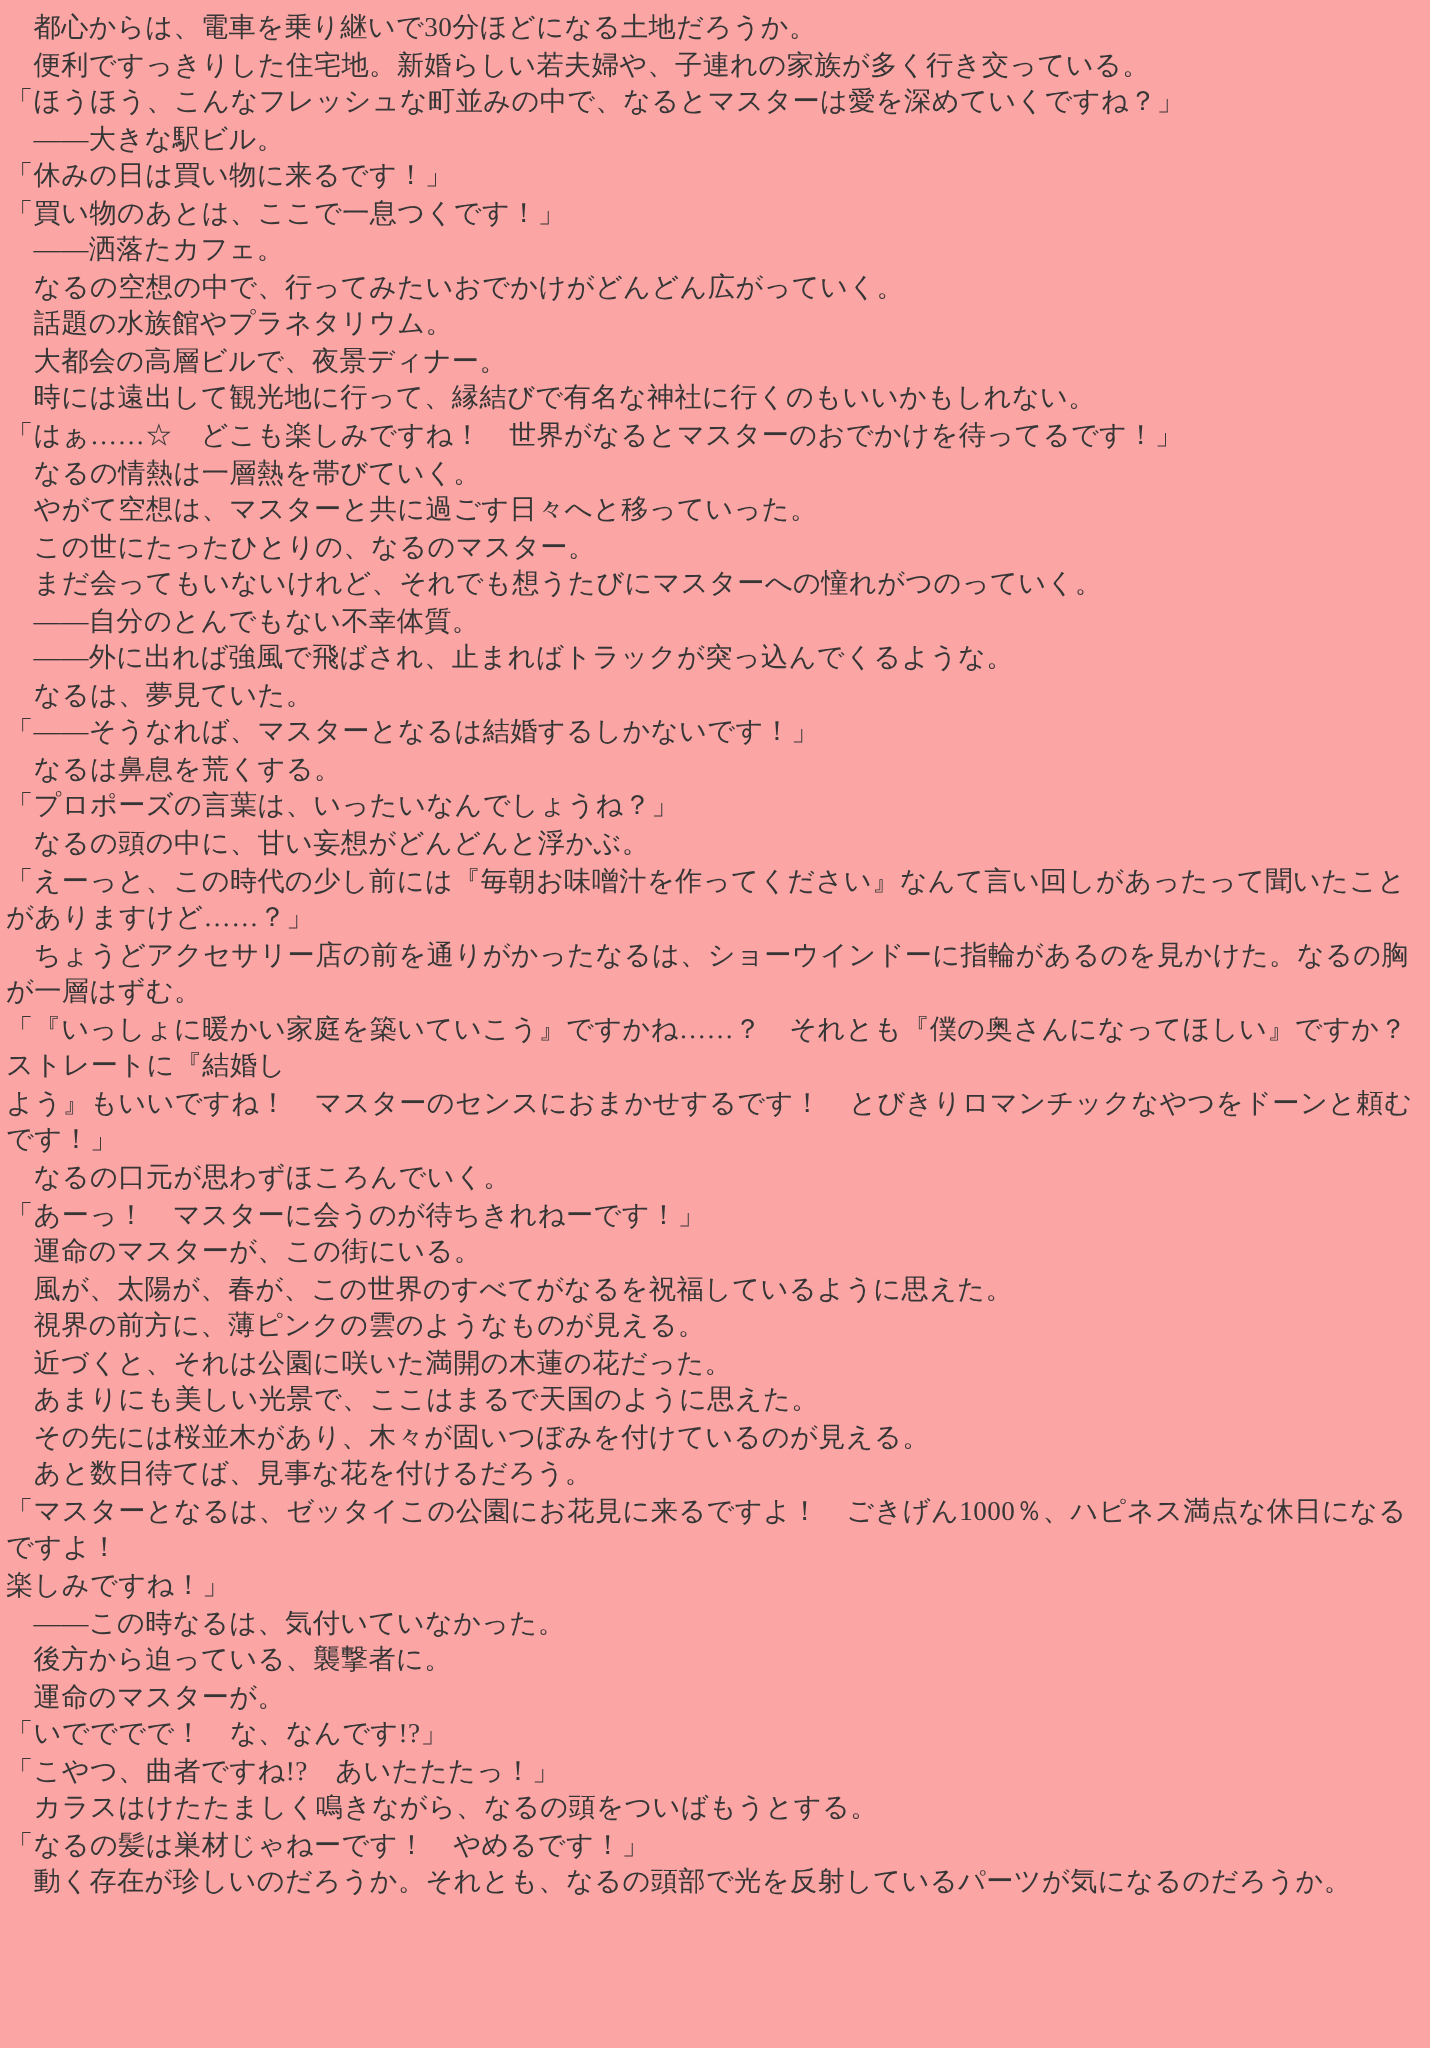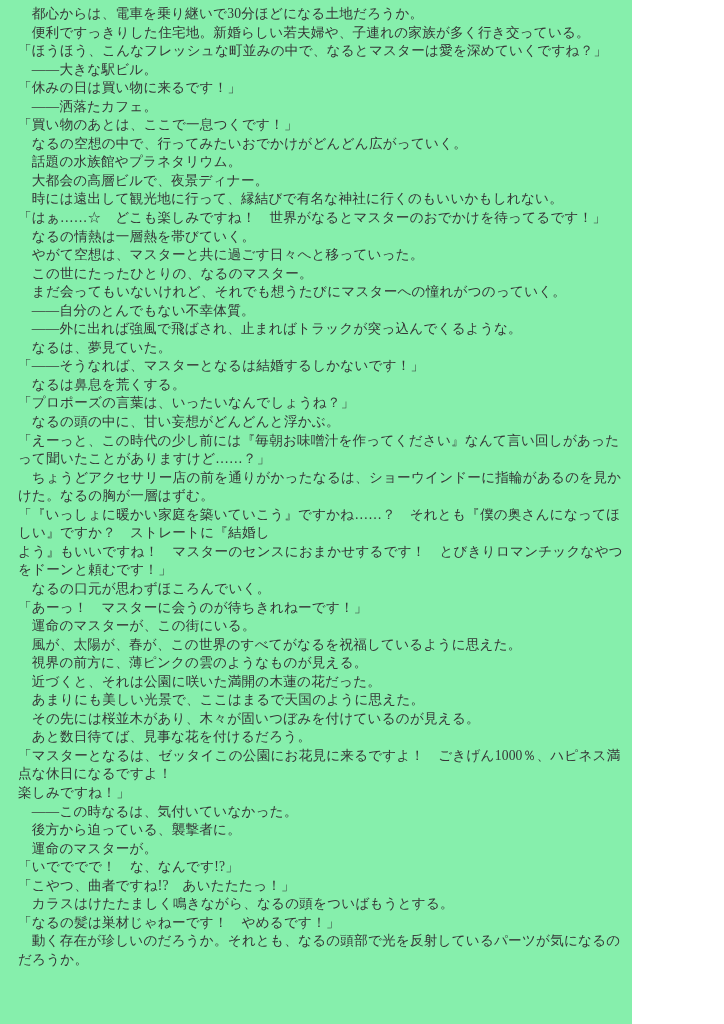--- a/index.html
+++ b/index.html
@@ -7,24 +7,24 @@
     padding: 0;
     background: #ffffff;
   }
   body {
     width: 724px;
     height: 1024px;
     overflow: hidden;
   }
   .page {
     box-sizing: border-box;
-    width: 632px;
+    width: 715px;
     height: 1024px;
-    padding: 5px 4px 0 18px;
-    background: #86efac;
+    padding: 5px 4px 0 3px;
+    background: #fca5a5;
   }
   .text-body {
     font-family: "Liberation Serif", "DejaVu Serif", serif;
     font-size: 13.6px;
     line-height: 18.55px;
     color: #363636;
     letter-spacing: 0.2px;
   }
   .line {
     white-space: pre-wrap;
@@ -34,22 +34,22 @@
 </head>
 <body>
 
 <main class="page">
   <div class="text-body">
       <div class="line">　都心からは、電車を乗り継いで30分ほどになる土地だろうか。</div>
       <div class="line">　便利ですっきりした住宅地。新婚らしい若夫婦や、子連れの家族が多く行き交っている。</div>
       <div class="line">「ほうほう、こんなフレッシュな町並みの中で、なるとマスターは愛を深めていくですね？」</div>
       <div class="line">　——大きな駅ビル。</div>
       <div class="line">「休みの日は買い物に来るです！」</div>
+      <div class="line">「買い物のあとは、ここで一息つくです！」</div>
       <div class="line">　——洒落たカフェ。</div>
-      <div class="line">「買い物のあとは、ここで一息つくです！」</div>
       <div class="line">　なるの空想の中で、行ってみたいおでかけがどんどん広がっていく。</div>
       <div class="line">　話題の水族館やプラネタリウム。</div>
       <div class="line">　大都会の高層ビルで、夜景ディナー。</div>
       <div class="line">　時には遠出して観光地に行って、縁結びで有名な神社に行くのもいいかもしれない。</div>
       <div class="line">「はぁ……☆　どこも楽しみですね！　世界がなるとマスターのおでかけを待ってるです！」</div>
       <div class="line">　なるの情熱は一層熱を帯びていく。</div>
       <div class="line">　やがて空想は、マスターと共に過ごす日々へと移っていった。</div>
       <div class="line">　この世にたったひとりの、なるのマスター。</div>
       <div class="line">　まだ会ってもいないけれど、それでも想うたびにマスターへの憧れがつのっていく。</div>
       <div class="line">　——自分のとんでもない不幸体質。</div>

